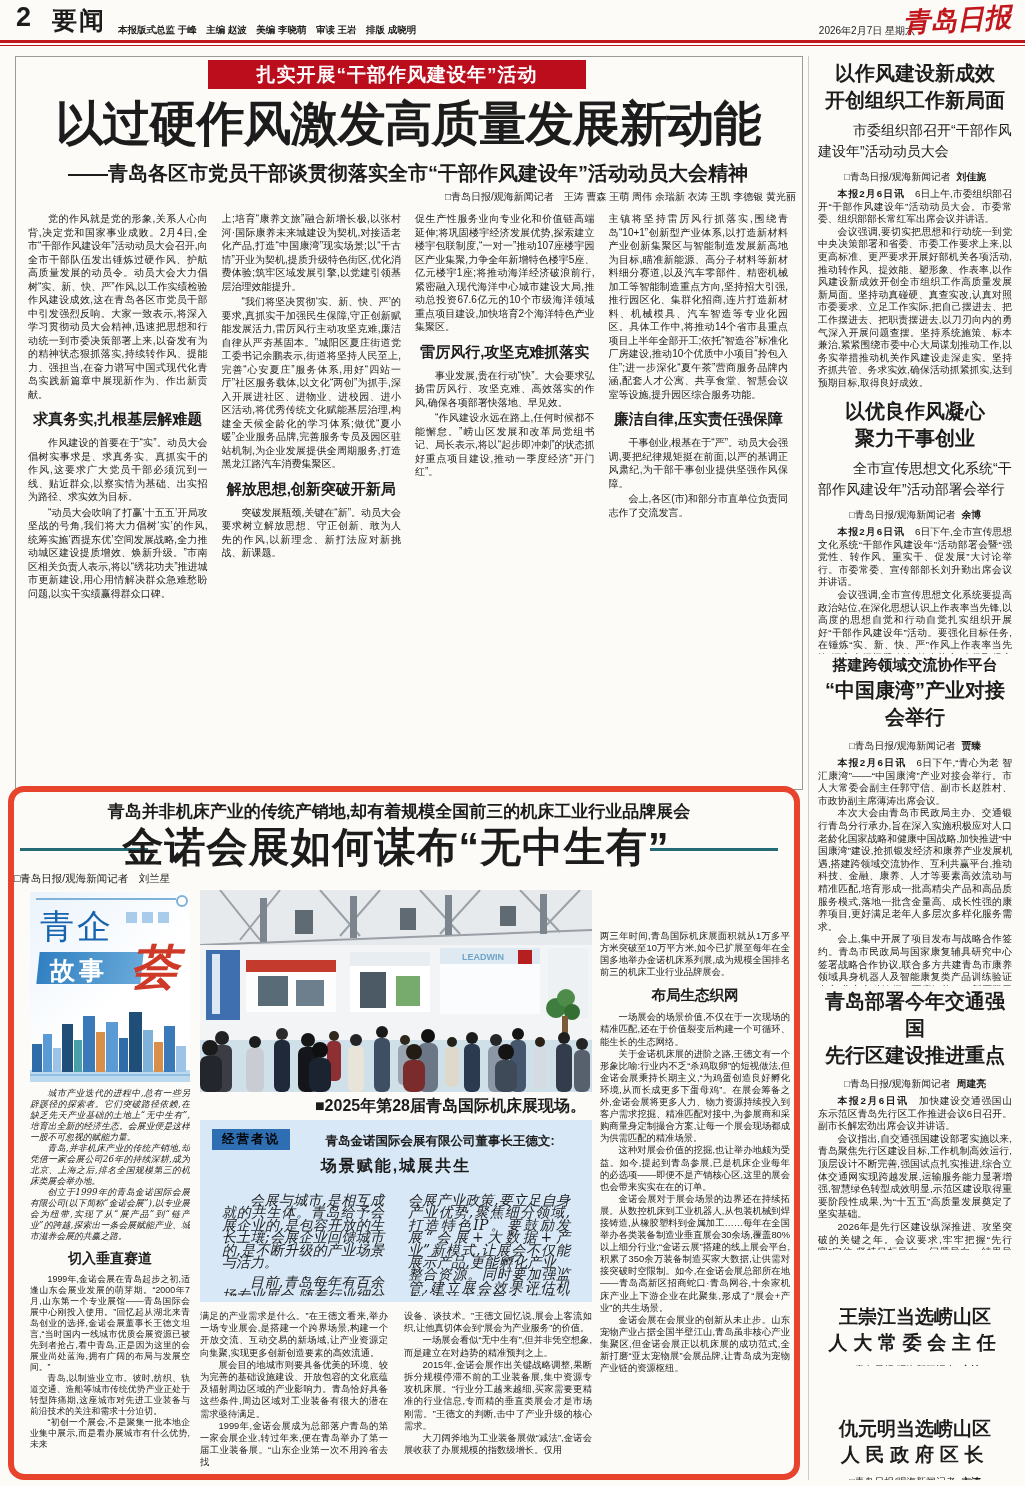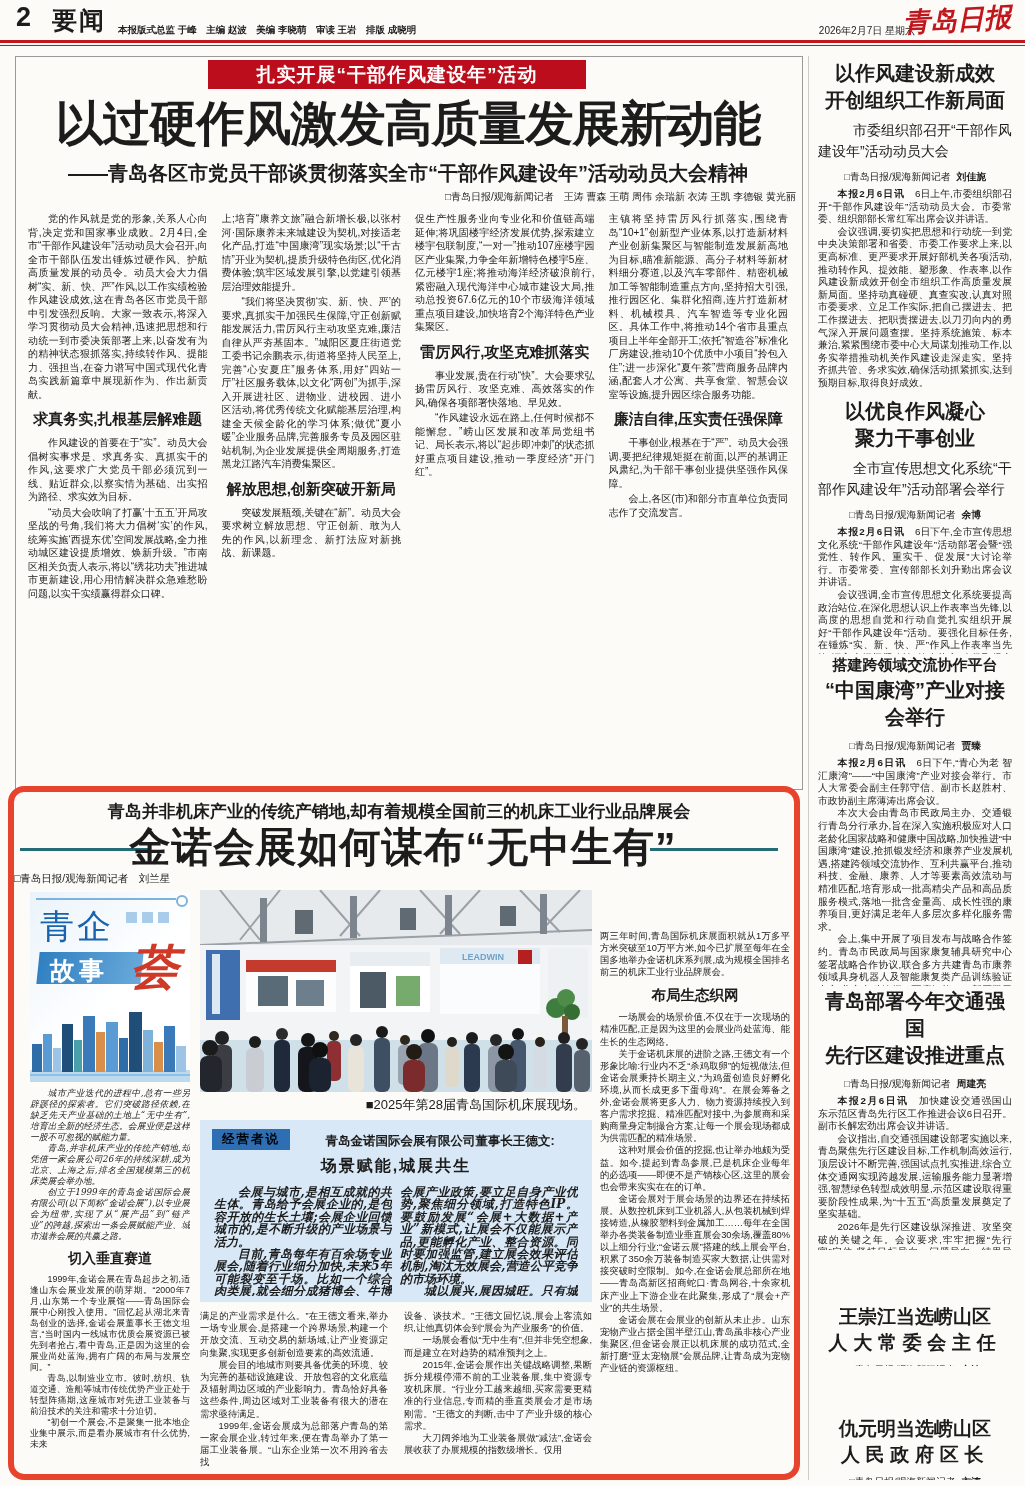--- a/index.html
+++ b/index.html
@@ -37,48 +37,48 @@
   .sb-kicker{font-size:15px;font-weight:700;text-align:center;margin-bottom:2px;}
   .sb-sub{font-size:14px;font-weight:500;line-height:1.5;text-indent:2.5em;margin-top:6px;}
   .sb-byline{font-size:9.8px;text-align:center;margin:9px 0 4px 0;}
   .sb-byline b{margin-left:6px;}
   .sb p{margin:0;font-size:9.8px;line-height:12.6px;text-align:justify;text-indent:2em;}
   .sb p b{letter-spacing:1px;}
   
   .redbox{position:absolute;left:8px;top:786px;width:792px;height:694px;border:6px solid #e8432c;
           border-radius:16px;box-sizing:border-box;z-index:5;pointer-events:none;}
   .f-kicker{position:absolute;left:14px;top:800px;width:770px;text-align:center;font-size:17px;font-weight:700;}
-  .f-head{position:absolute;left:18px;top:820px;width:770px;text-align:center;font-size:41px;font-weight:900;letter-spacing:1px;}
+  .f-head{position:absolute;left:11px;top:820px;width:770px;text-align:center;font-size:41px;font-weight:900;letter-spacing:1px;}
   .f-line{position:absolute;top:848px;height:3px;background:#256b74;}
   .f-byline{position:absolute;left:14px;top:872px;width:770px;text-align:left;font-size:10.5px;}
   .brand{position:absolute;left:30px;top:892px;width:160px;height:190px;
          background:linear-gradient(135deg,#eaf3fb 0%,#ffffff 55%);overflow:hidden;}
   .brand-topline{position:absolute;left:6px;top:6px;width:140px;height:2px;background:#7fb2d9;}
   .brand-node{position:absolute;left:146px;top:3px;width:8px;height:8px;border:2px solid #7fb2d9;border-radius:50%;background:#fff;}
   .brand-qq{position:absolute;left:10px;top:12px;font-size:34px;font-weight:400;color:#1763ad;letter-spacing:3px;}
   .brand-sq{position:absolute;top:20px;width:11px;height:11px;background:#a8cce9;}
   .brand-ribbon{position:absolute;left:8px;top:60px;width:104px;height:32px;
                 background:linear-gradient(100deg,#2f7fc1,#69aada);transform:skewX(-6deg);}
   .brand-gs{position:absolute;left:20px;top:62px;font-size:25px;font-weight:900;color:#fff;letter-spacing:4px;}
   .brand-hui{position:absolute;left:100px;top:44px;font-size:48px;font-weight:900;color:#cf3a28;
              font-family:"DejaVu Serif","Liberation Serif",serif;font-style:italic;}
   .brand svg{position:absolute;left:0;bottom:0;}
   .f-left{position:absolute;left:30px;top:1088px;width:160px;height:390px;overflow:hidden;}
   .f-left p{margin:0;font-size:8.8px;line-height:11px;text-align:justify;text-indent:2em;}
   .kai{font-family:"DejaVu Serif","Liberation Serif",serif;font-style:italic;}
   .f-left .subhead{font-size:14px;margin:8px 0 6px 0;}
   .photo{position:absolute;left:200px;top:890px;width:392px;height:202px;overflow:hidden;background:#dde3e7;}
-  .caption{position:absolute;left:200px;top:1096px;width:386px;text-align:right;font-size:13px;font-weight:400;}
+  .caption{position:absolute;left:200px;top:1096px;width:386px;text-align:right;font-size:16px;font-weight:700;}
   .opbox{position:absolute;left:200px;top:1120px;width:392px;height:182px;background:#d8e8f6;}
   .op-label{position:absolute;left:12px;top:9px;width:78px;height:21px;background:#2e6fb3;color:#000000;
             font-size:12.5px;font-weight:700;text-align:center;line-height:21px;letter-spacing:2px;}
   .op-heading{position:absolute;left:96px;top:13px;width:288px;text-align:center;font-size:12.5px;font-weight:700;}
   .op-title{position:absolute;left:0;top:36px;width:392px;text-align:center;font-size:16px;font-weight:900;letter-spacing:2px;}
   .op-col{position:absolute;top:66px;width:178px;height:110px;overflow:hidden;}
-  .op-col p{margin:0;font-size:12px;line-height:12.4px;text-align:justify;text-indent:2em;font-weight:bold;}
+  .op-col p{margin:8px;font-size:14px;line-height:12.4px;text-align:justify;text-indent:2em;}
   .f-mid{position:absolute;top:1310px;width:188px;height:166px;overflow:hidden;}
   .f-mid p{margin:0;font-size:9.3px;line-height:12.2px;text-align:justify;text-indent:2em;}
   .f-right{position:absolute;left:600px;top:890px;width:190px;height:586px;overflow:hidden;}
   .f-right p{margin:0;font-size:9.3px;line-height:12.1px;text-align:justify;text-indent:2em;}
   .f-right .subhead{font-size:14.5px;margin:8px 0 6px 0;}
 </style>
 </head>
 <body>
 
 <div class="page">
@@ -393,21 +393,21 @@
   <div class="f-mid" style="left:404px;">
     <p style="text-indent:0;">设备、谈技术。”王德文回忆说,展会上客流如织,让他真切体会到“展会为产业服务”的价值。</p>
     <p>一场展会看似“无中生有”,但并非凭空想象,而是建立在对趋势的精准预判之上。</p>
     <p>2015年,金诺会展作出关键战略调整,果断拆分规模停滞不前的工业装备展,集中资源专攻机床展。“行业分工越来越细,买家需要更精准的行业信息,专而精的垂直类展会才是市场刚需。”王德文的判断,击中了产业升级的核心需求。</p>
     <p>大刀阔斧地为工业装备展做“减法”,金诺会展收获了办展规模的指数级增长。仅用</p>
   </div>
 
   <div class="f-right">
     <p style="text-indent:0;margin-top:40px;">两三年时间,青岛国际机床展面积就从1万多平方米突破至10万平方米,如今已扩展至每年在全国多地举办金诺机床系列展,成为规模全国排名前三的机床工业行业品牌展会。</p>
     <div class="subhead">布局生态织网</div>
-    <p>一场展会的场景价值,不仅在于一次现场的精准匹配,正是因为这里的会展业尚处蓝海、能生长的生态网络。</p>
+    <p>一场展会的场景价值,不仅在于一次现场的精准匹配,还在于价值裂变后构建一个可循环、能生长的生态网络。</p>
     <p>关于金诺机床展的进阶之路,王德文有一个形象比喻:行业内不乏“杀鸡取卵”的短视做法,但金诺会展秉持长期主义,“为鸡蛋创造良好孵化环境,从而长成更多下蛋母鸡”。在展会筹备之外,金诺会展将更多人力、物力资源持续投入到客户需求挖掘、精准匹配对接中,为参展商和采购商量身定制撮合方案,让每一个展会现场都成为供需匹配的精准场景。</p>
     <p>这种对展会价值的挖掘,也让举办地颇为受益。如今,提起到青岛参展,已是机床企业每年的必选项——即便不是产销核心区,这里的展会也会带来实实在在的订单。</p>
     <p>金诺会展对于展会场景的边界还在持续拓展。从数控机床到工业机器人,从包装机械到焊接铸造,从橡胶塑料到金属加工……每年在全国举办各类装备制造业垂直展会30余场,覆盖80%以上细分行业;“金诺云展”搭建的线上展会平台,积累了350余万装备制造买家大数据,让供需对接突破时空限制。如今,在金诺会展总部所在地——青岛高新区招商蛇口·青岛网谷,十余家机床产业上下游企业在此聚集,形成了“展会+产业”的共生场景。</p>
     <p>金诺会展在会展业的创新从未止步。山东宠物产业占据全国半壁江山,青岛虽非核心产业集聚区,但金诺会展正以机床展的成功范式,全新打磨“亚太宠物展”会展品牌,让青岛成为宠物产业链的资源枢纽。</p>
   </div>
 
   <div class="redbox"></div>
 
 </div>
 

